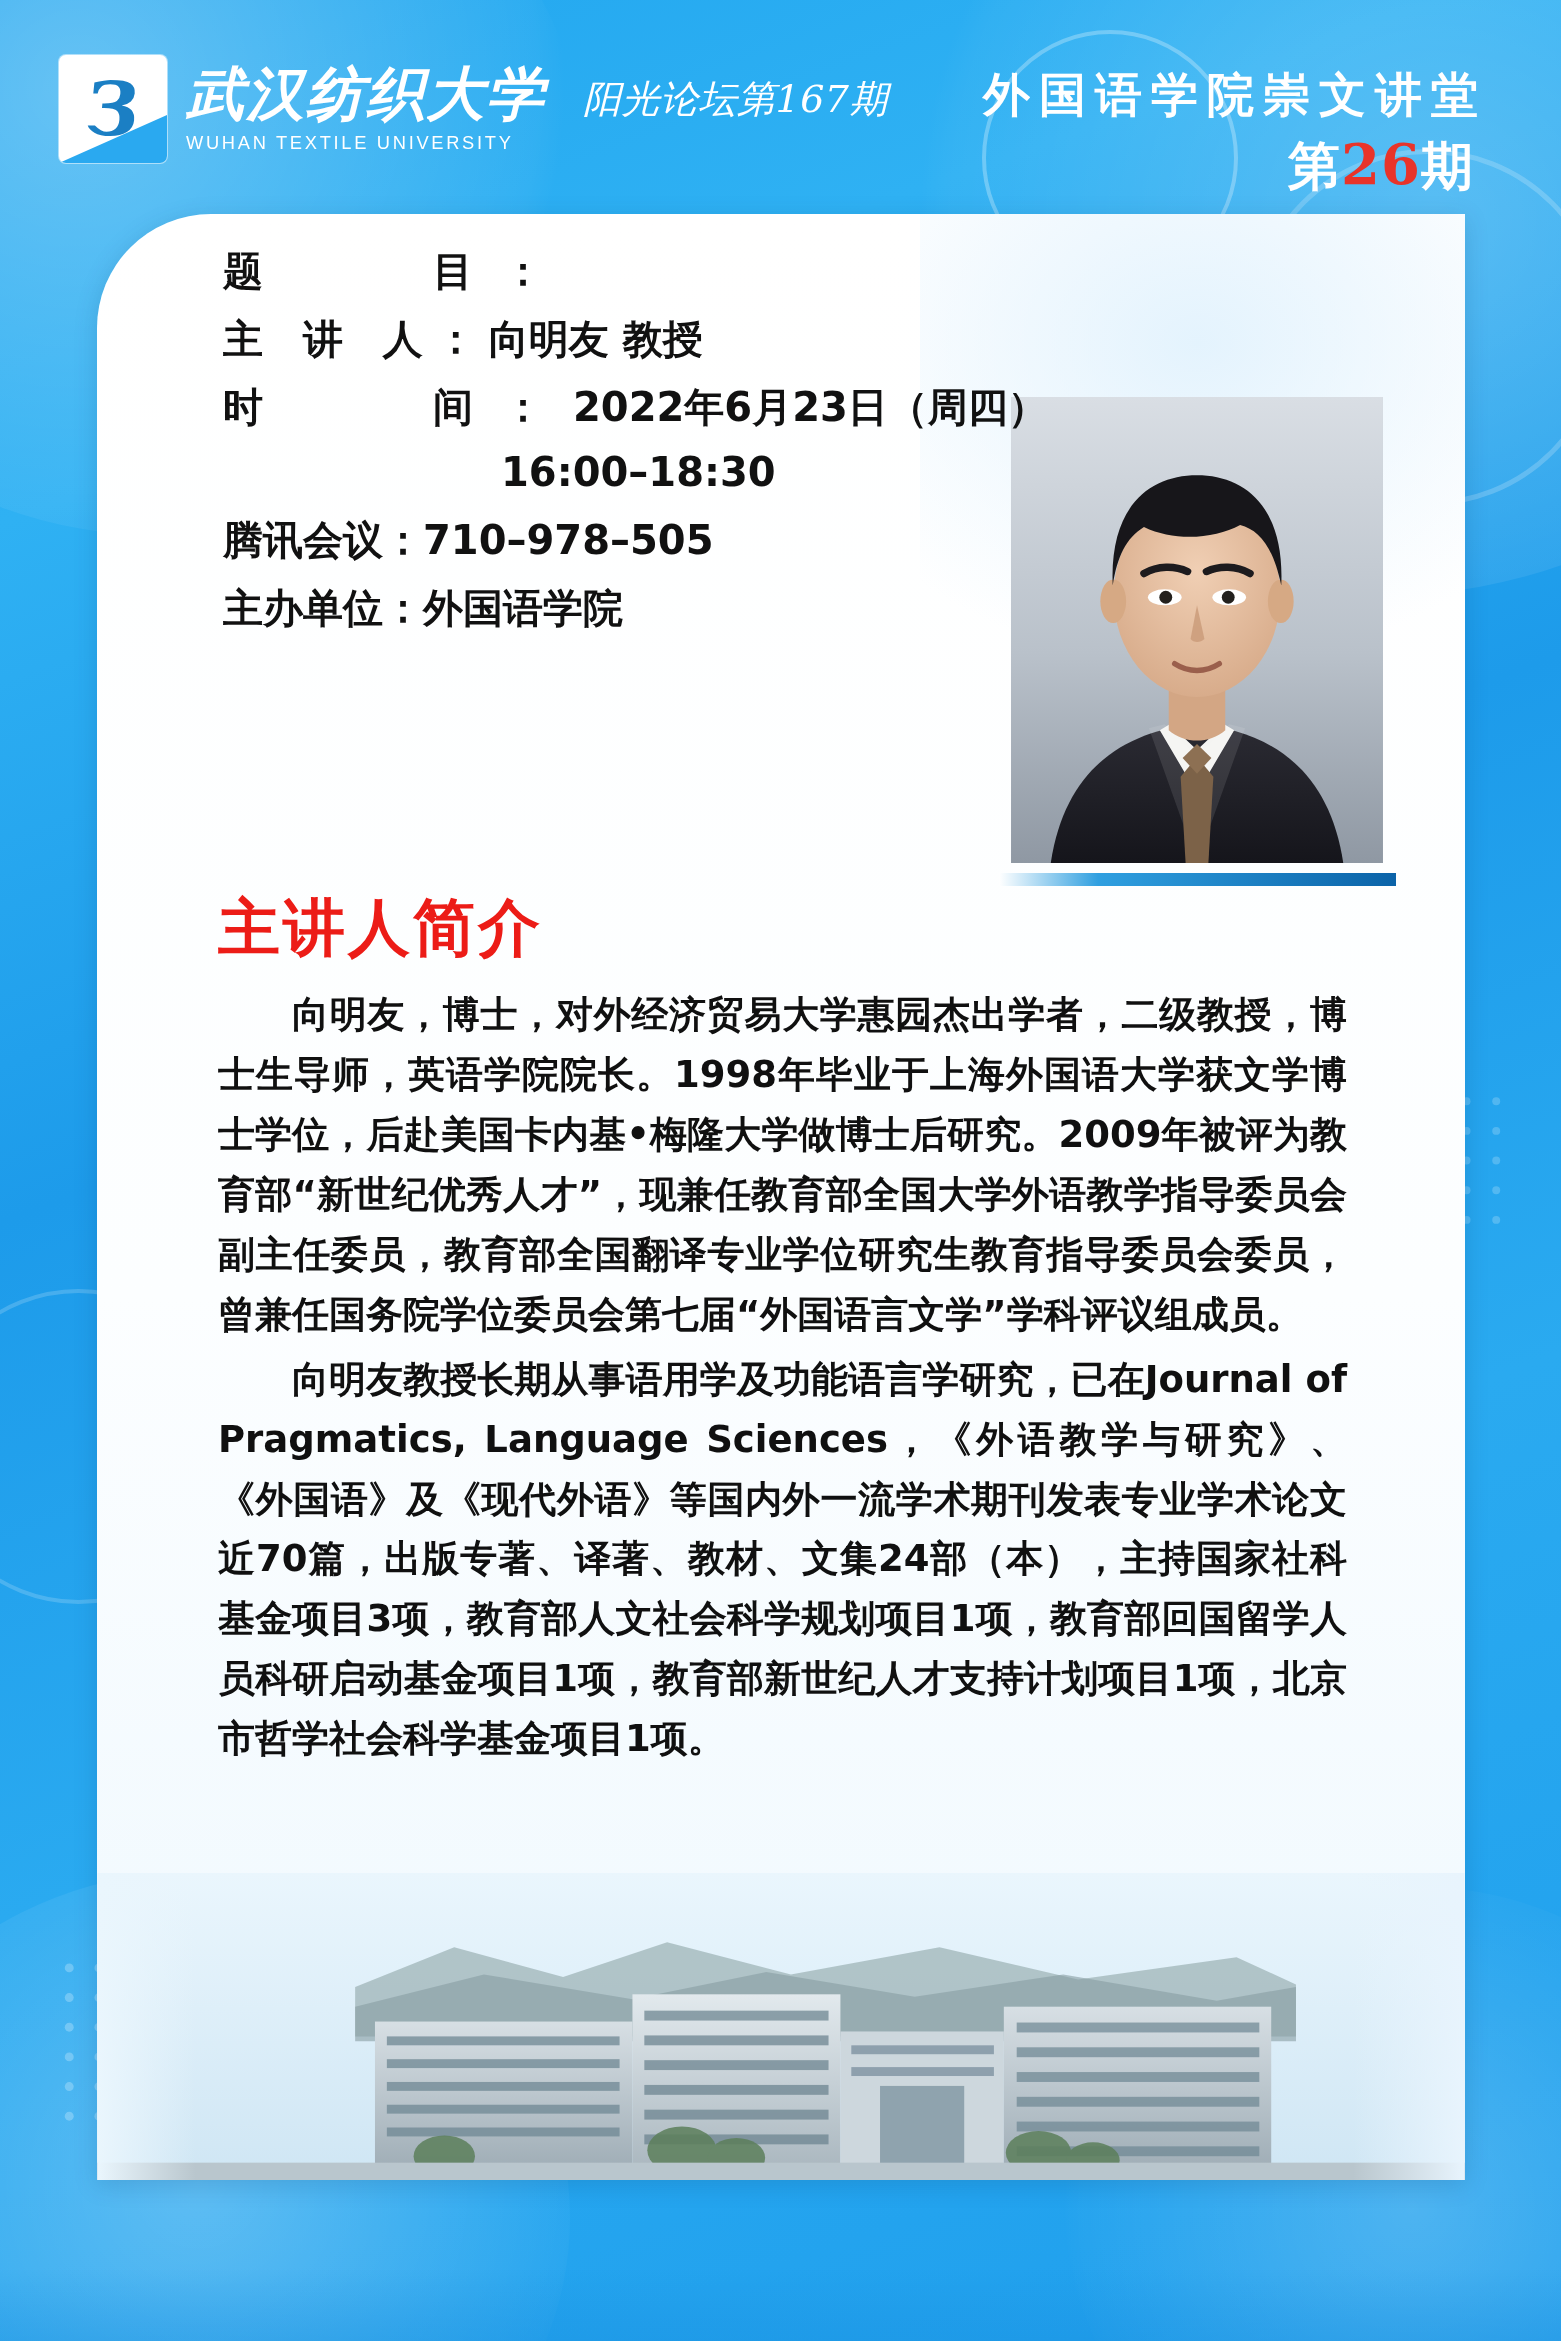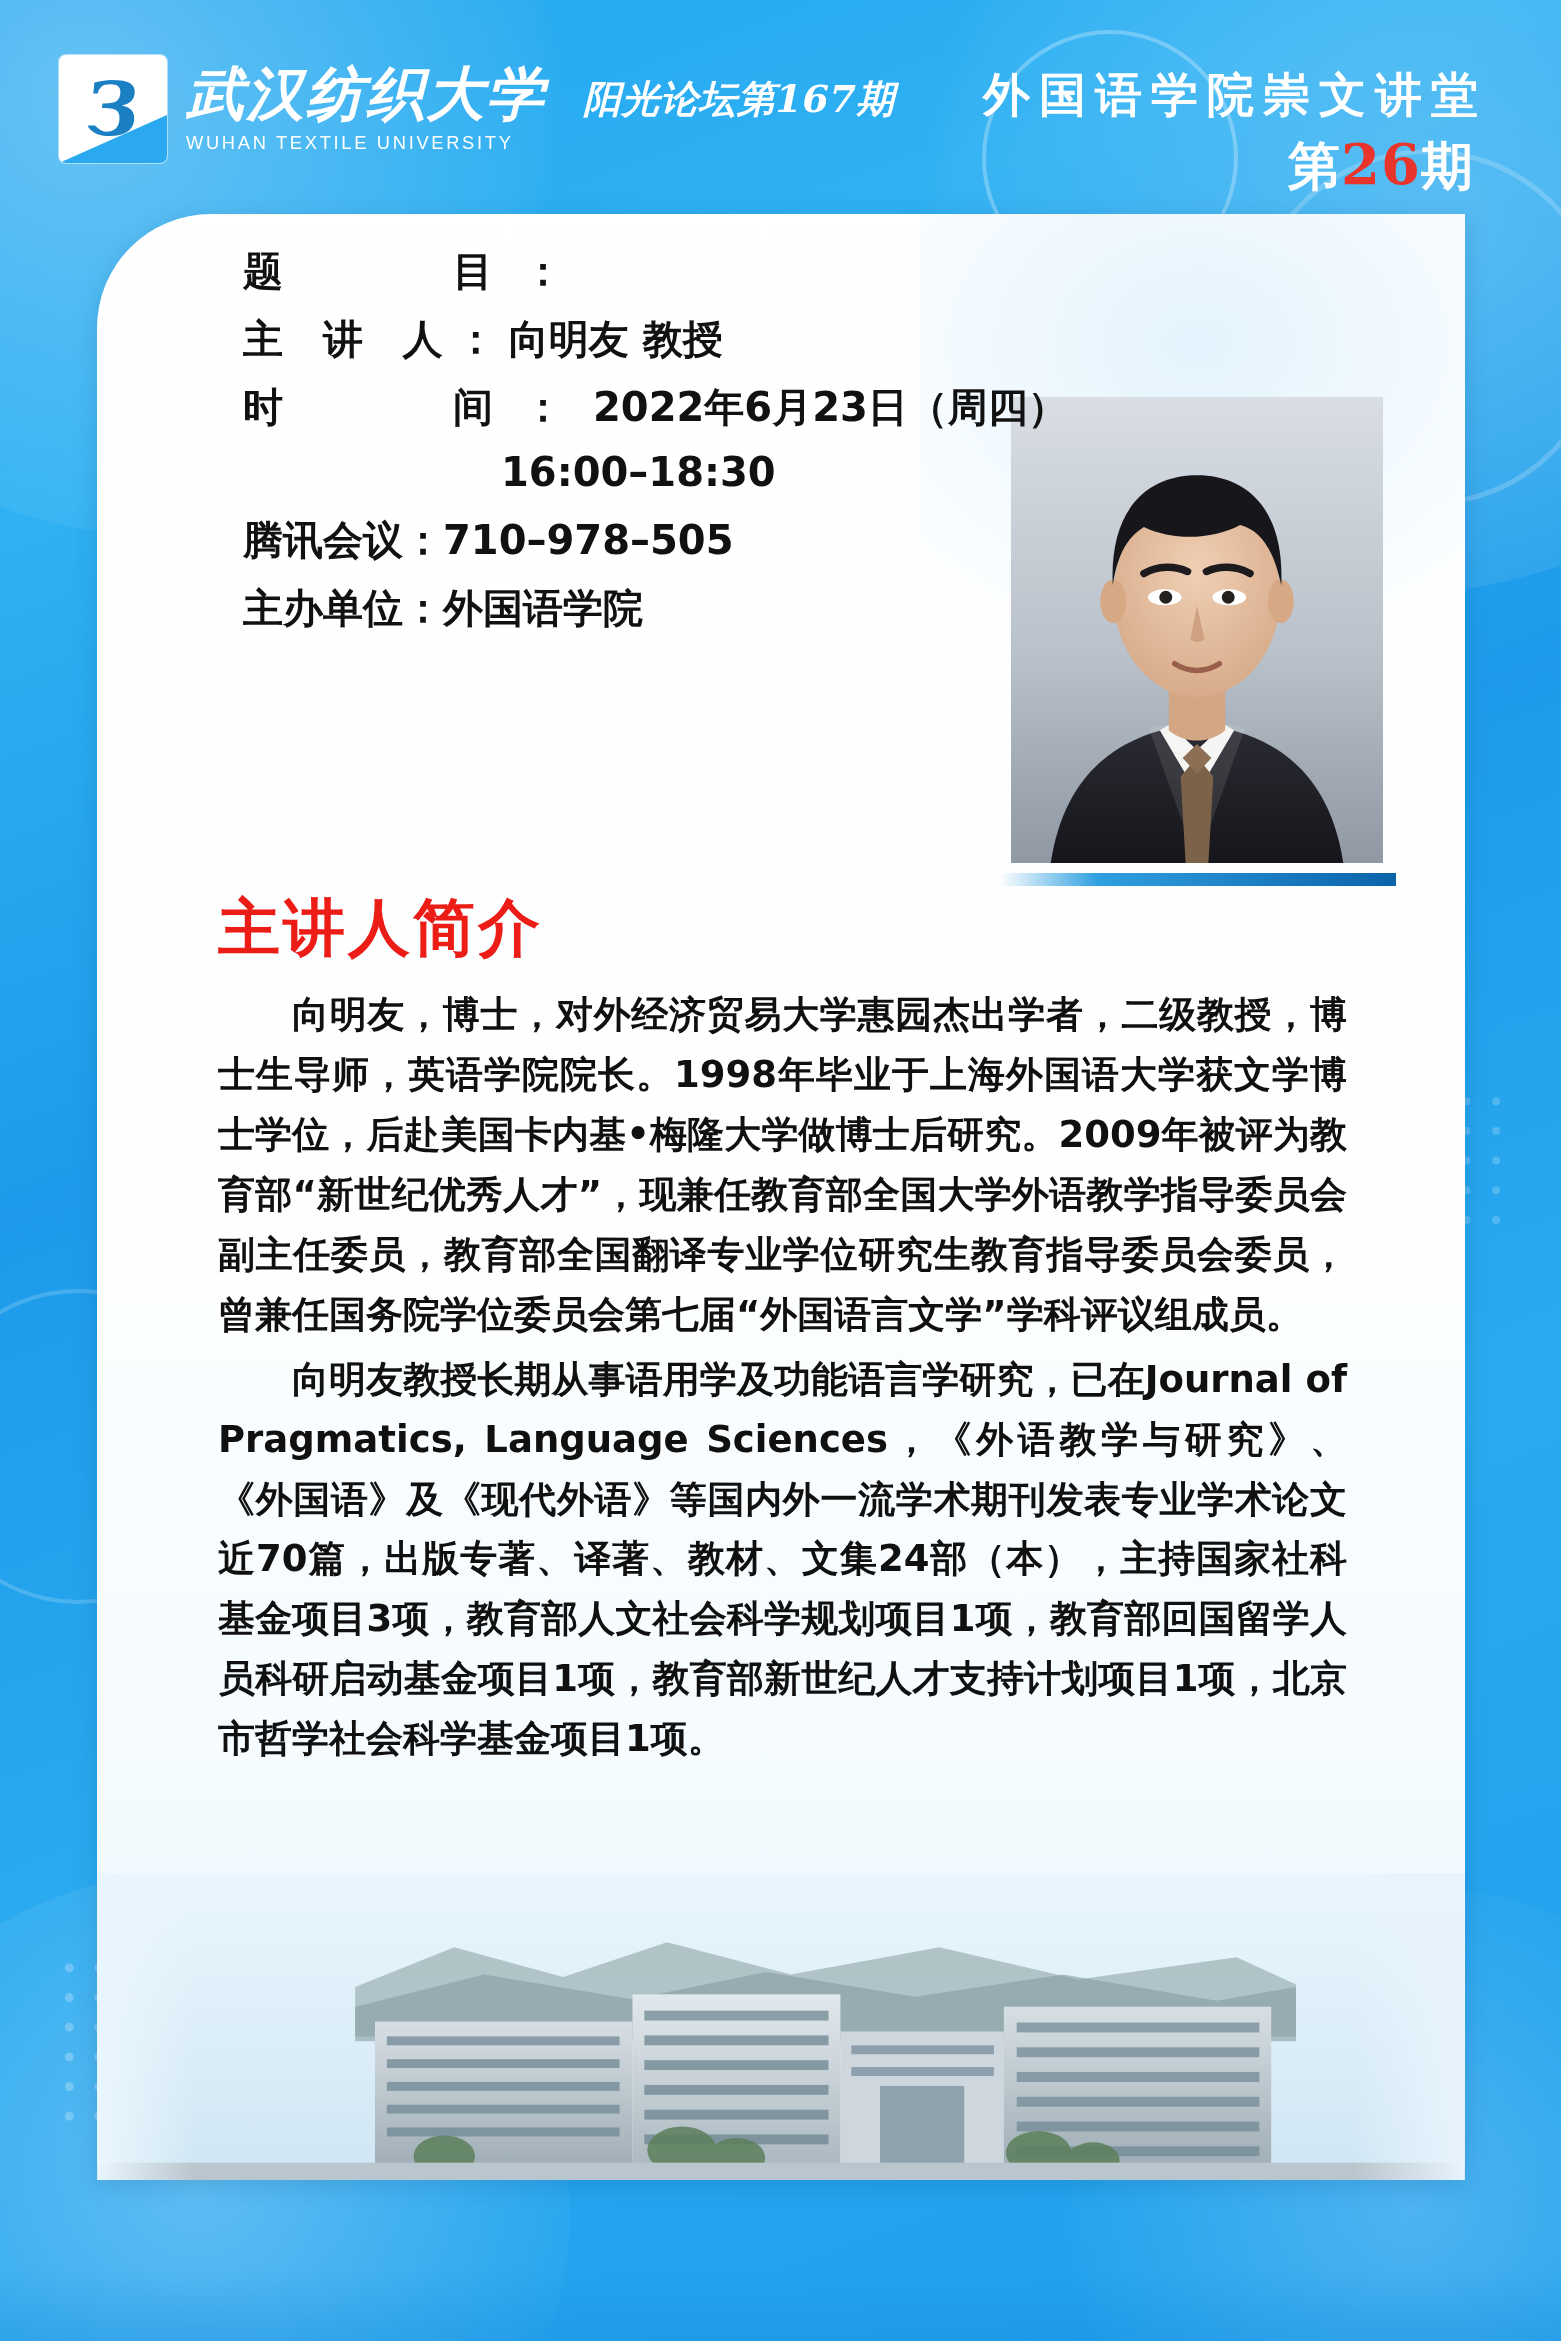--- a/index.html
+++ b/index.html
@@ -125,21 +125,21 @@
     white-space: nowrap;
     font-weight: 400;
   }
   .forum-issue {
     position: absolute;
     left: 583px;
     top: 74px;
     color: #ffffff;
     font-family: "DejaVu Serif", serif;
     font-style: italic;
-    font-weight: 700;
+    font-weight: 400;
     font-size: 38px;
     white-space: nowrap;
     letter-spacing: 0.5px;
   }
   .series-title {
     position: absolute;
     right: 74px;
     top: 64px;
     color: #ffffff;
     font-family: "DejaVu Serif", serif;
@@ -190,21 +190,20 @@
   .info {
     position: absolute;
     left: 126px;
     top: 30px;
     width: 892px;
   }
   .info-row {
     display: flex;
     align-items: center;
     margin-bottom: 13px;
-    margin-left: 20px;
   }
   .info-label {
     font-family: "DejaVu Sans", sans-serif;
     font-weight: 700;
     font-size: 40px;
     color: #111111;
     white-space: nowrap;
     line-height: 1.38;
     flex: 0 0 auto;
     letter-spacing: 0px;

